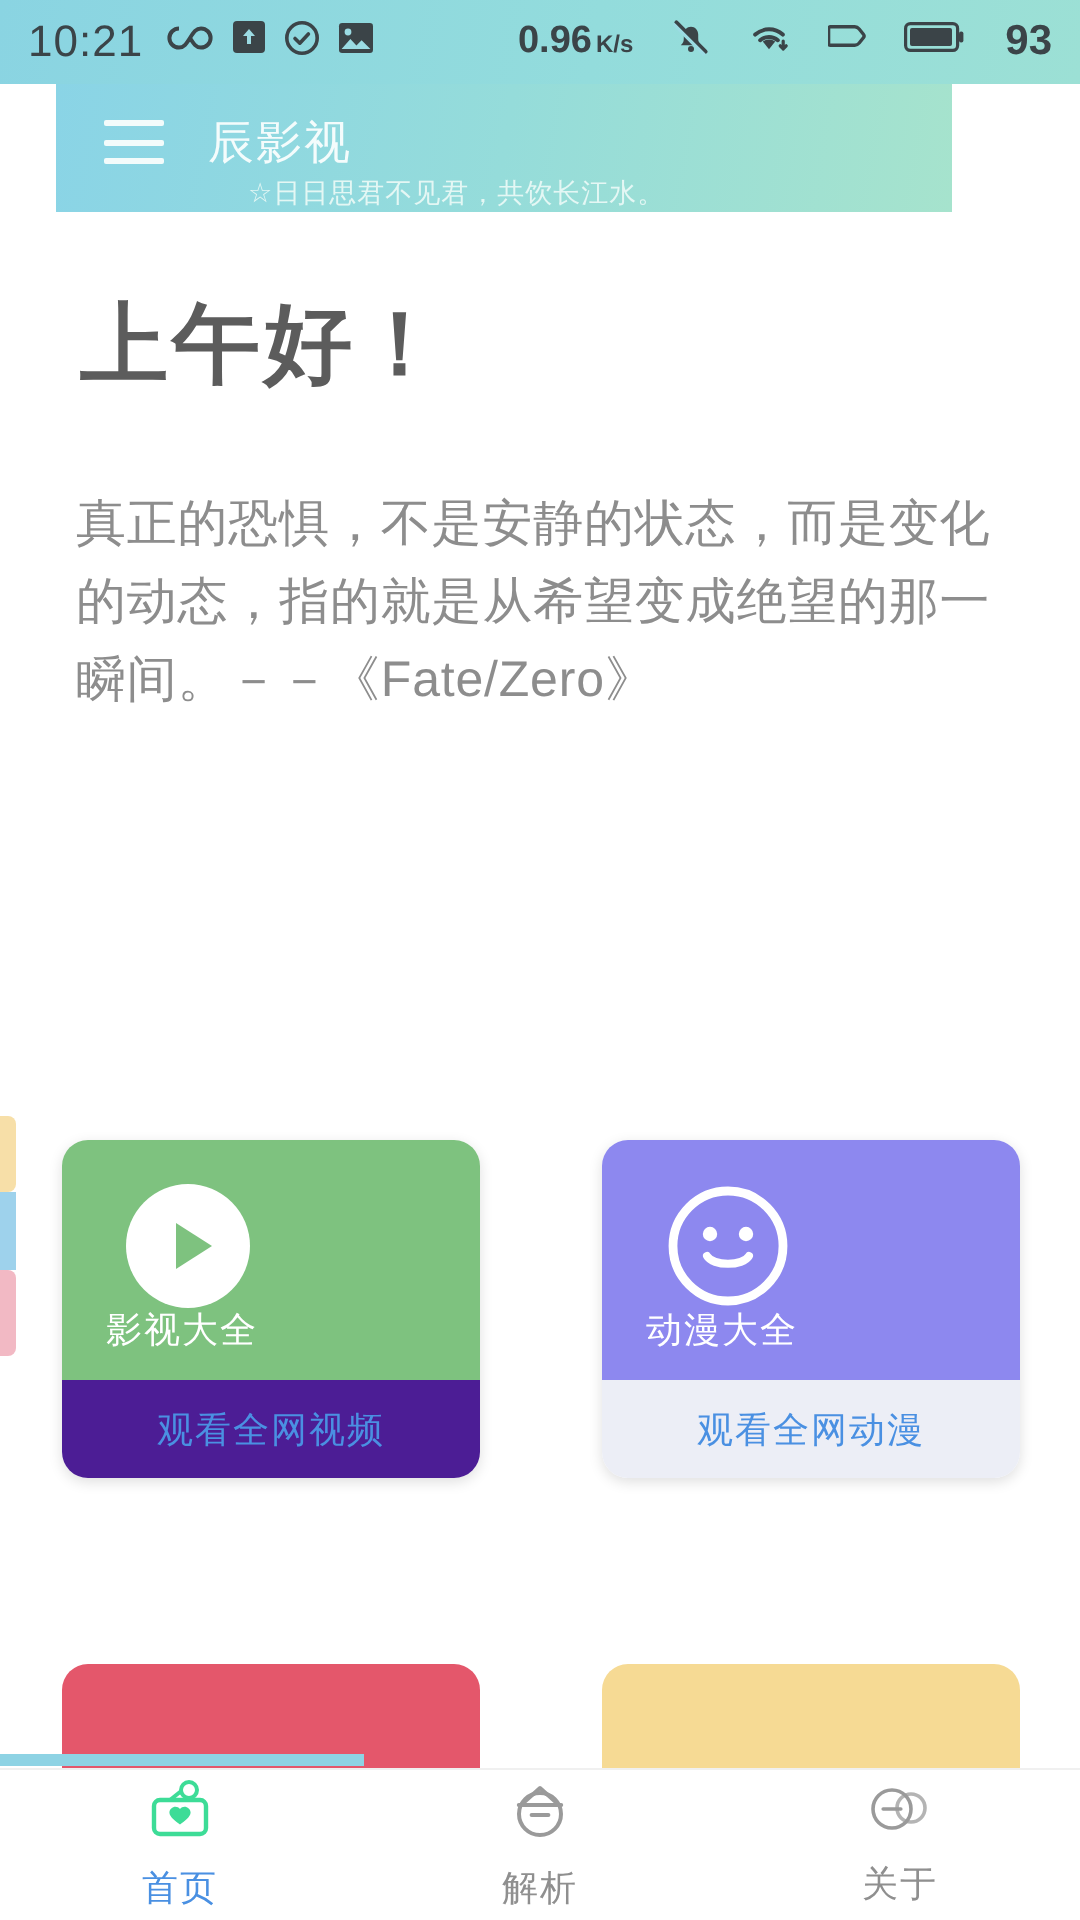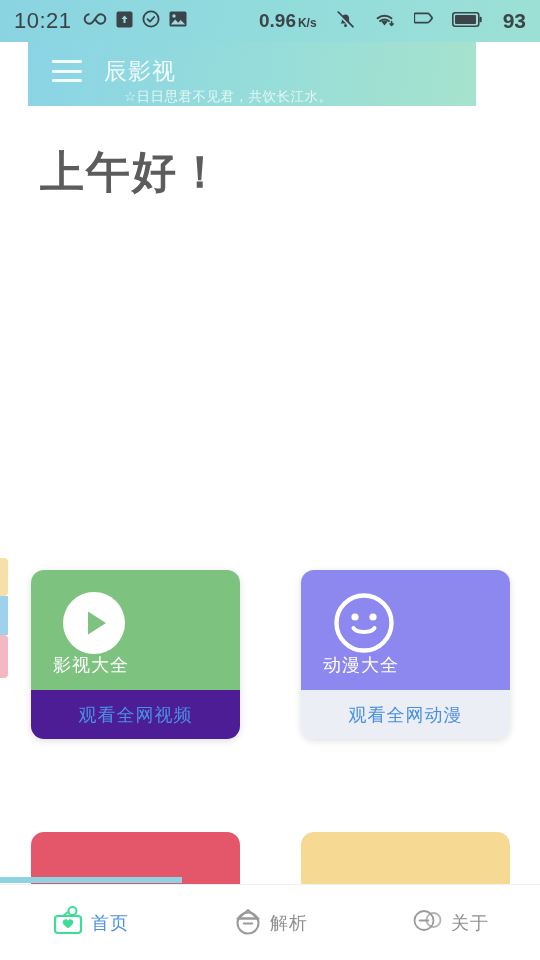--- a/index.html
+++ b/index.html
@@ -79,21 +79,21 @@
   #card-peek-yellow { left:301px; top:832px; background:#f6da94; }
 
   
   .scroll-indicator { position:absolute; left:0; top:877px; width:182px; height:6px; background:#8ed3e4; }
 
   
   .bottomnav {
     position:absolute; left:0; bottom:0; width:540px; height:76px;
     background:#ffffff; display:flex; border-top:1px solid #f0f0f0;
   }
-  .navitem { flex:1; display:flex; flex-direction:row; align-items:center; justify-content:center; gap:6px; cursor:pointer; }
+  .navitem { flex:1; display:flex; flex-direction:column; align-items:center; justify-content:center; gap:6px; cursor:pointer; }
   .navlabel { font-size:18px; color:#8f8f8f; letter-spacing:1px; }
   .navitem.active .navlabel { color:#4a90e2; }
 </style>
 </head>
 <body>
 
 <div id="app">
 
   <div class="statusbar">
     <div class="sb-time">10:21</div>
@@ -165,20 +165,21 @@
     <div class="hamburger">
       <span></span>
         <span></span>
         <span></span>
     </div>
     <div class="app-title">辰影视</div>
     <div class="app-subtitle">☆日日思君不见君，共饮长江水。</div>
   </div>
 
   <div class="greeting">上午好！</div>
+  <div class="quote">真正的恐惧，不是安静的状态，而是变化的动态，指的就是从希望变成绝望的那一瞬间。－－《Fate/Zero》</div>
 
   <div class="sliver sliver-a"></div>
   <div class="sliver sliver-b"></div>
   <div class="sliver sliver-c"></div>
 
   <div class="card" id="card-movies">
     <div class="card-top">
       <span class="card-icon">
         <svg width="62" height="62" viewBox="0 0 62 62">
             <circle cx="31" cy="31" r="31" fill="#ffffff"></circle>

